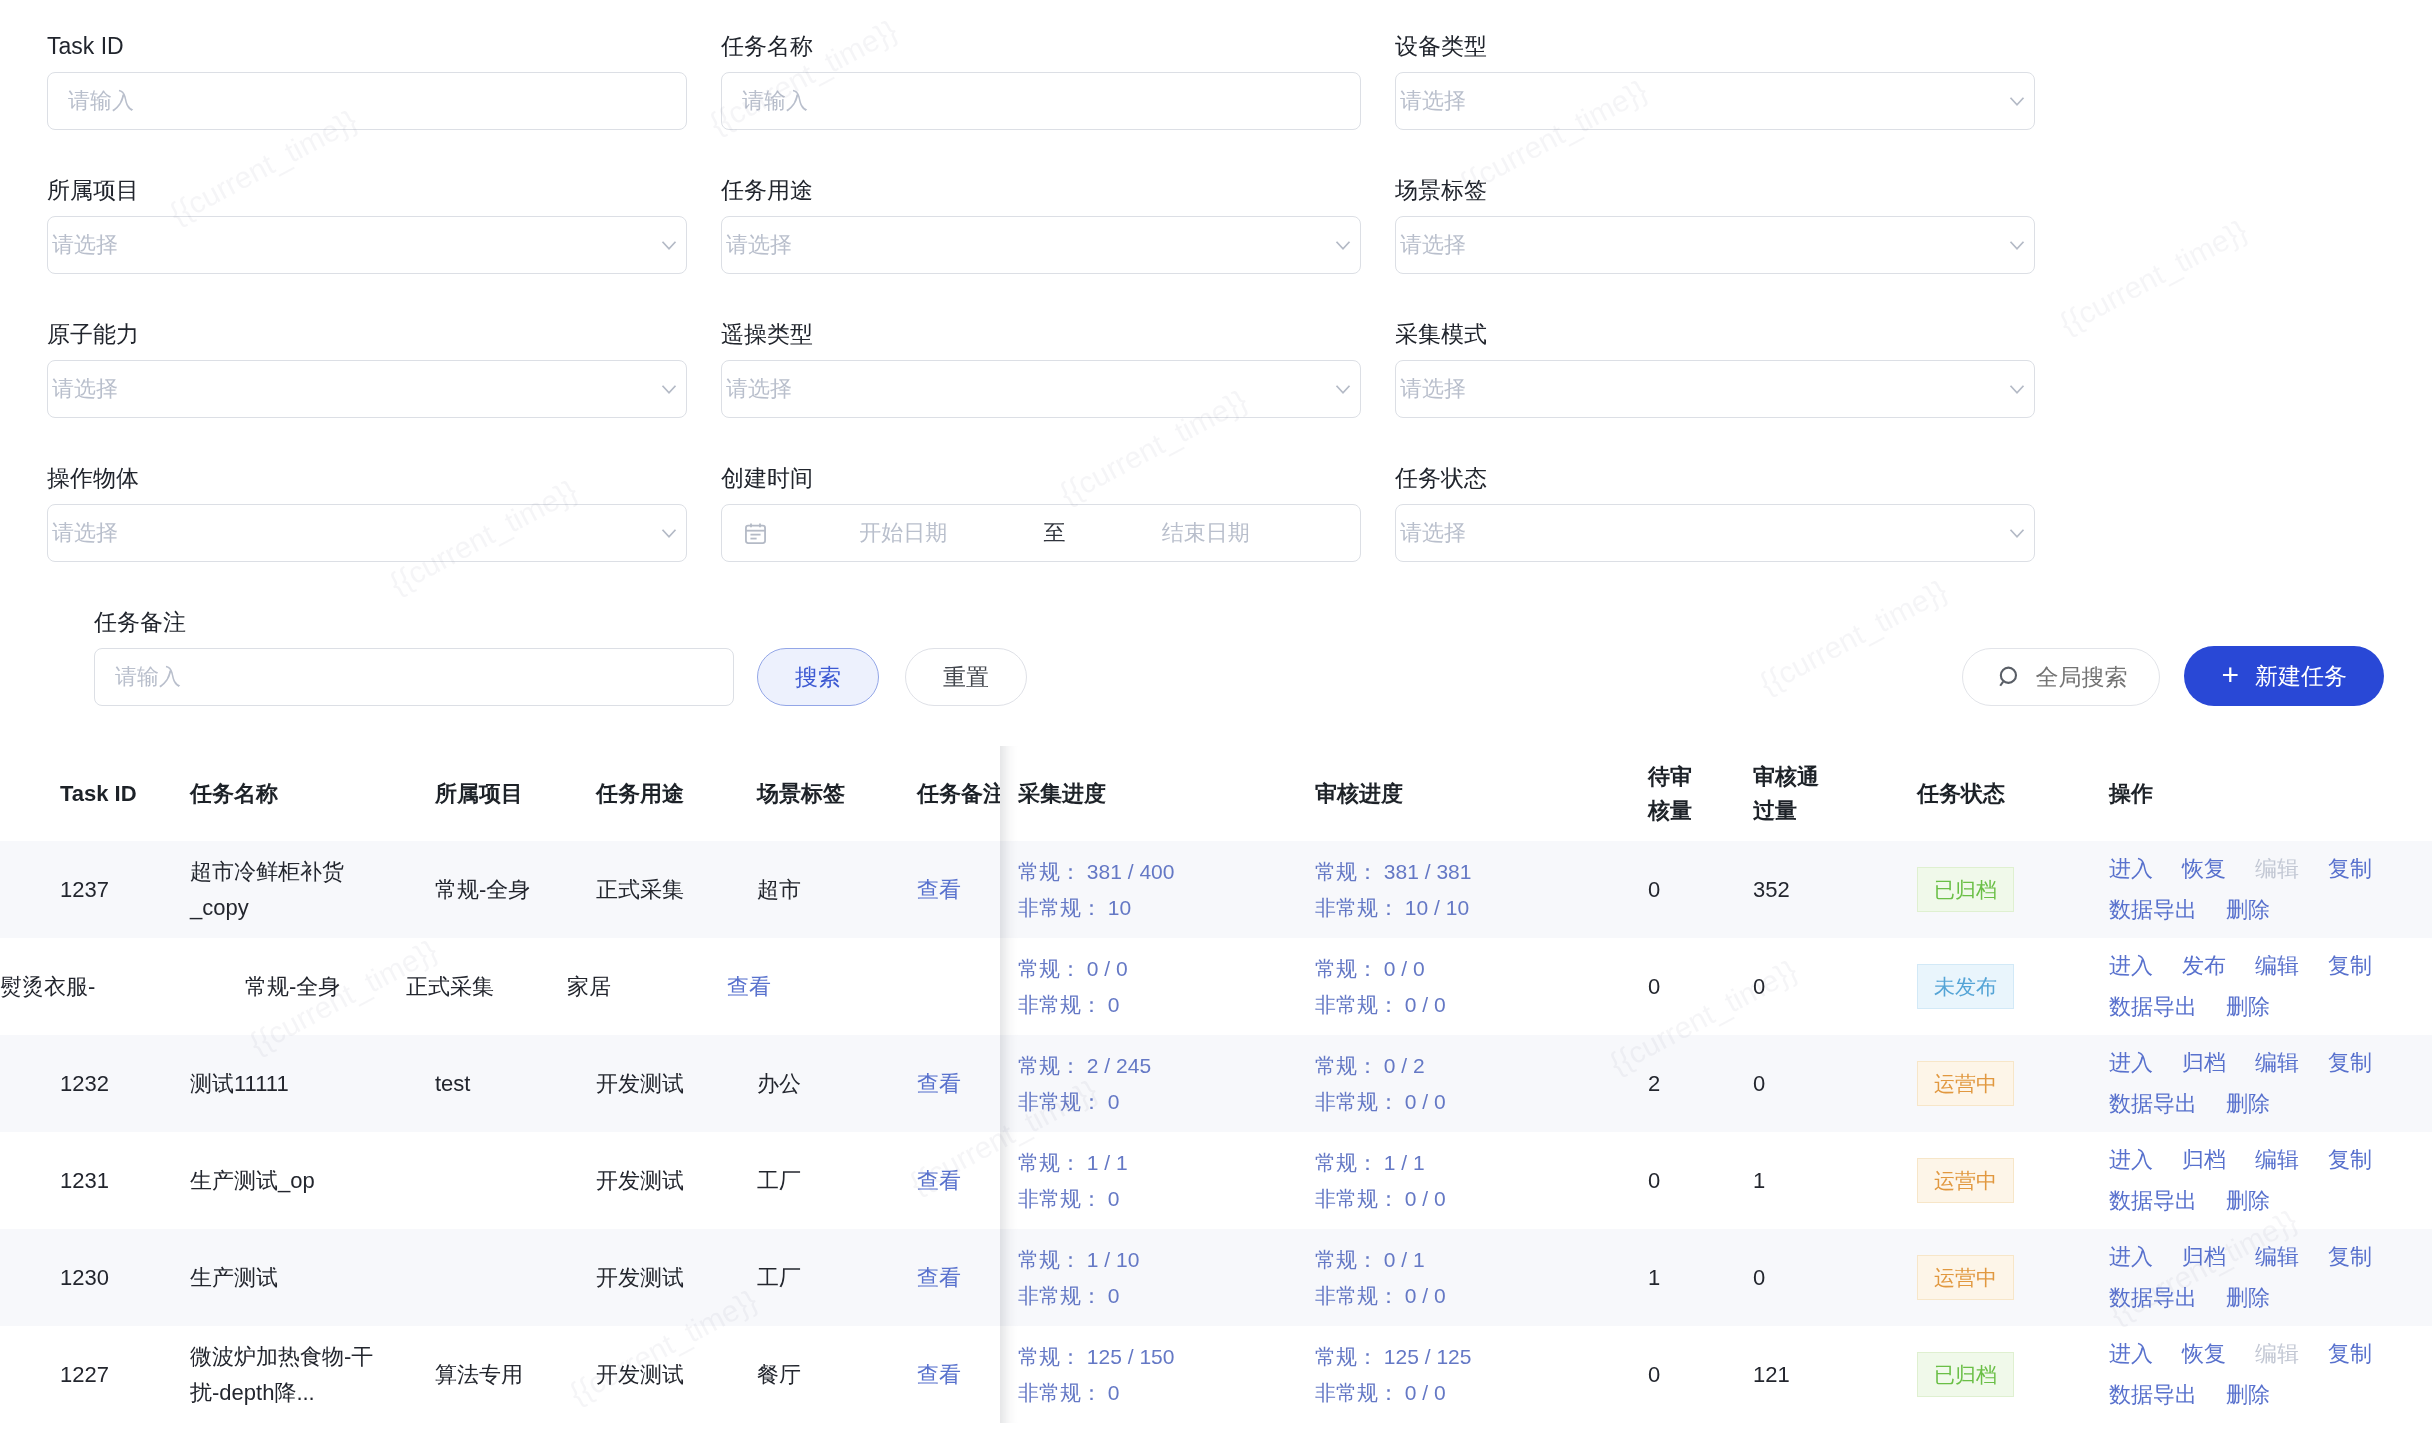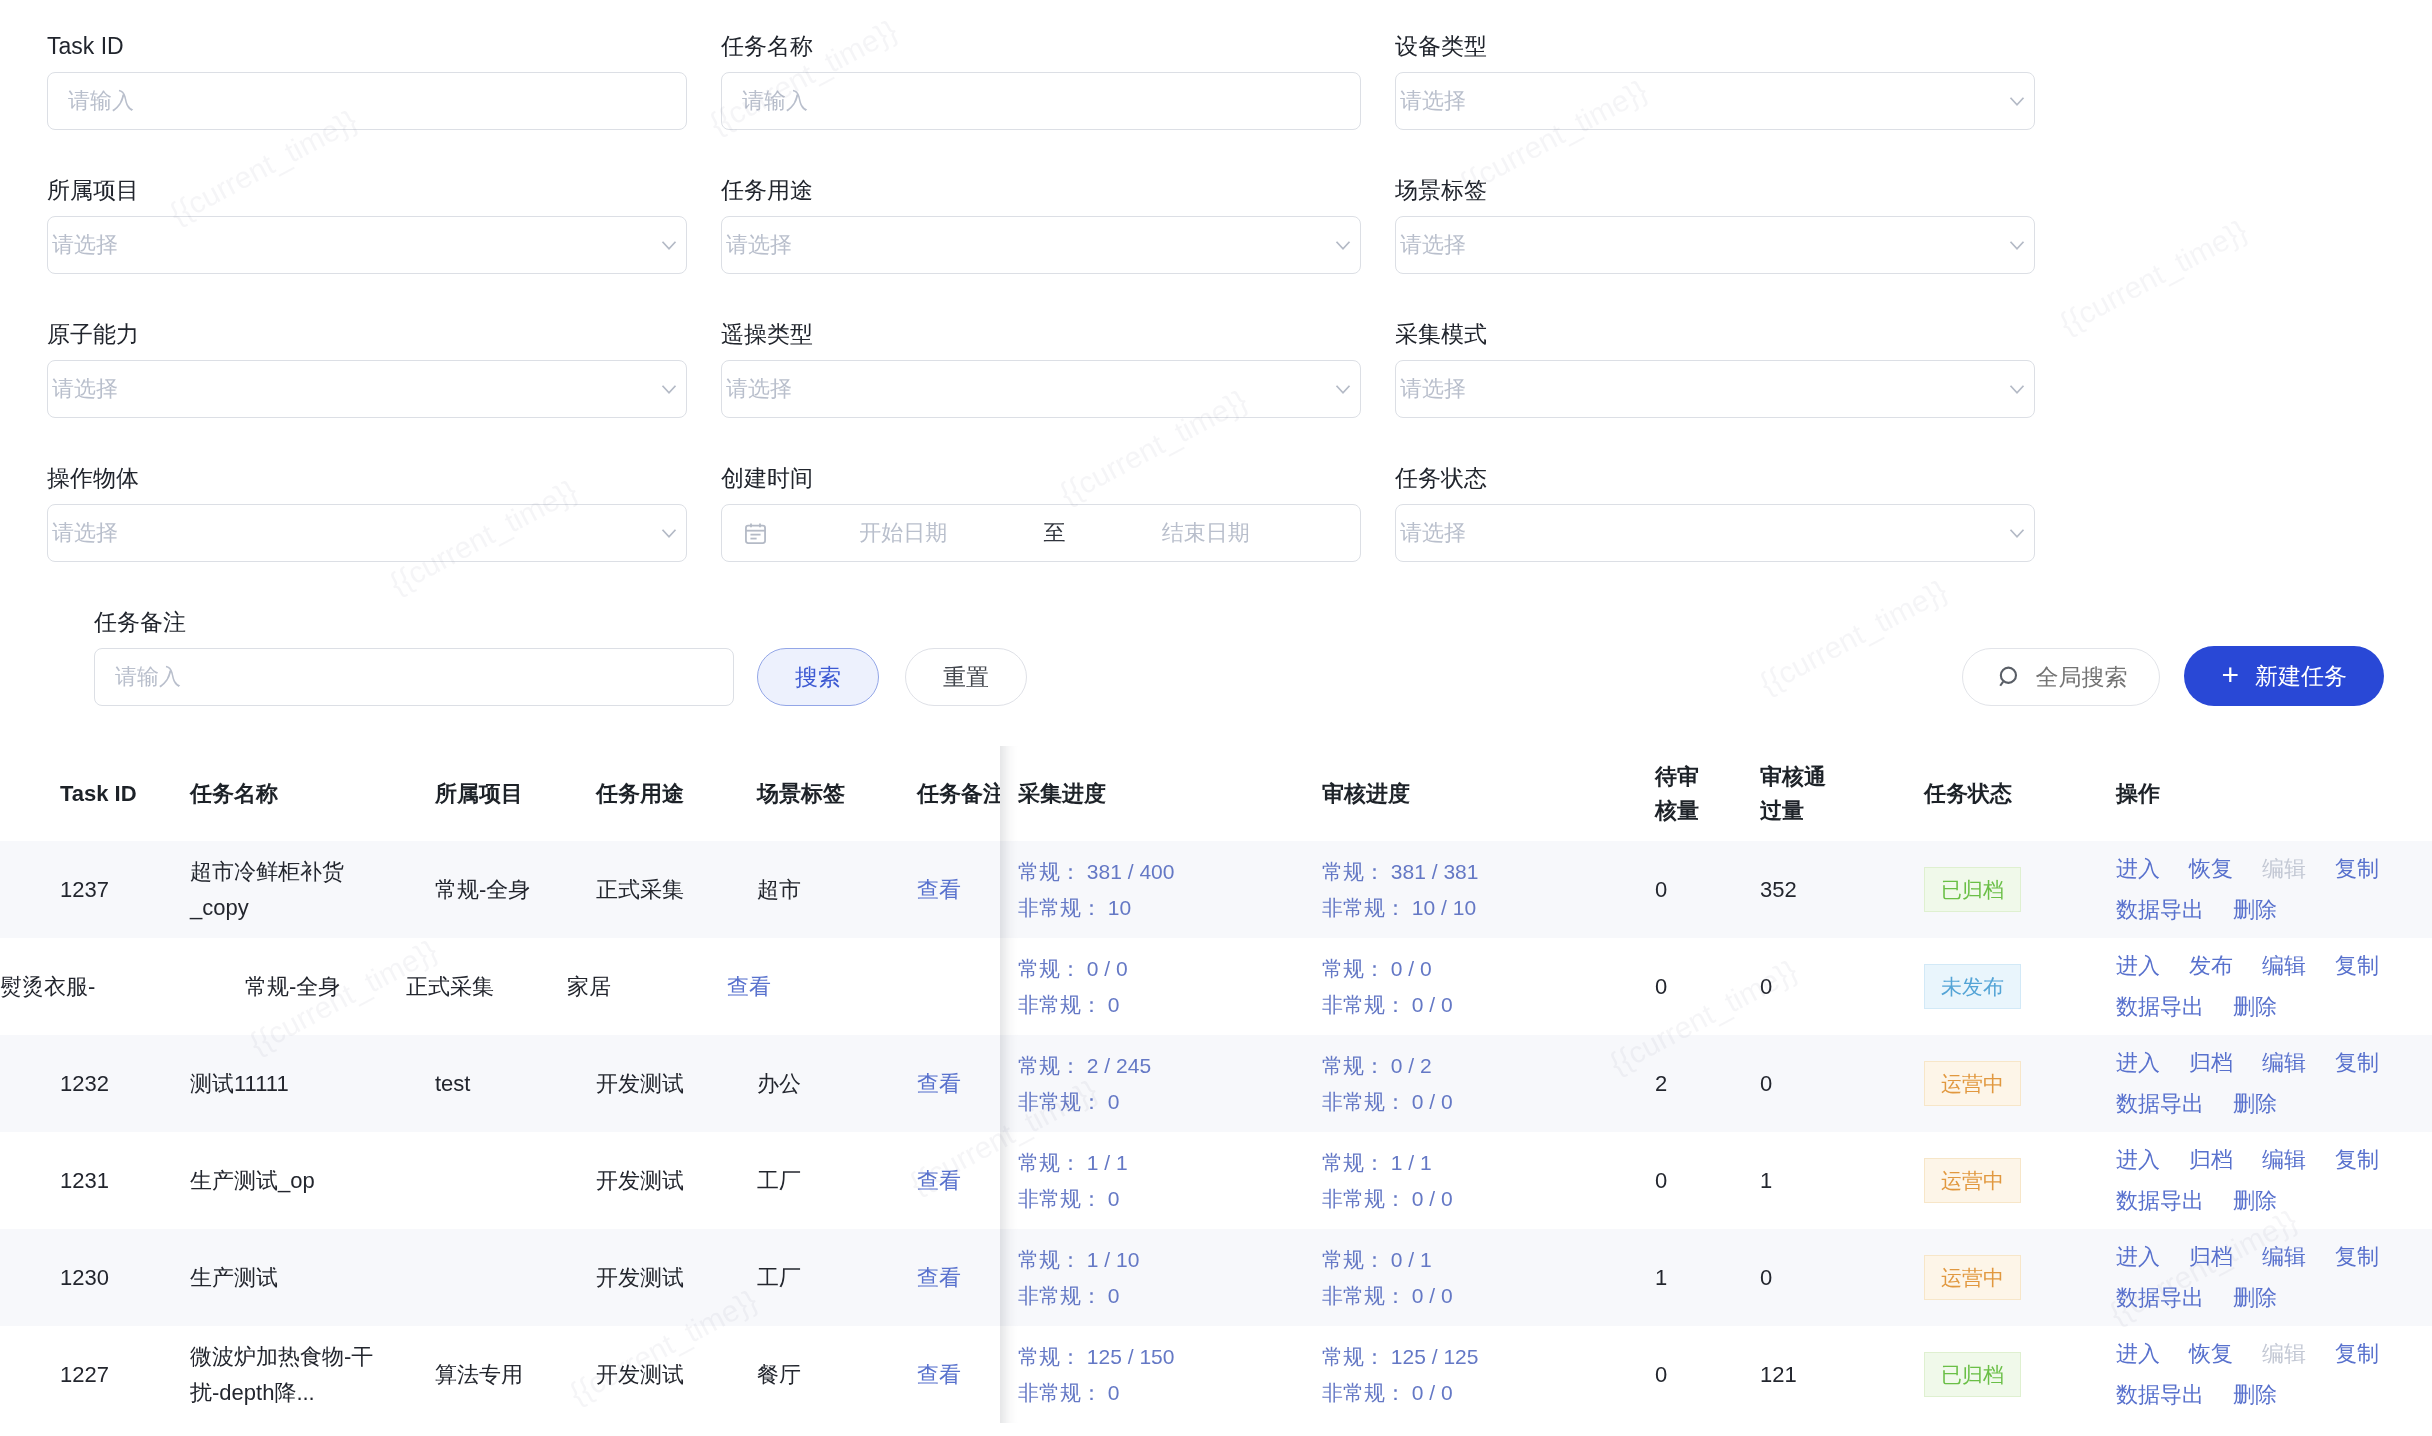--- a/index.html
+++ b/index.html
@@ -65,21 +65,21 @@
   .th .cell, .cell.th { font-weight:600; color:#1d2228; }
   .c-id      { flex:0 0 190px; padding-left:60px; }
   .c-name    { flex:0 0 245px; }
   .c-name .wrap { width:200px; line-height:36px; }
   .c-project { flex:0 0 161px; }
   .c-project .wrap { width:96px; line-height:36px; }
   .c-purpose { flex:0 0 161px; }
   .c-scene   { flex:0 0 160px; }
   .c-remark  { flex:0 0 175px; }
   .c-collect { flex:0 0 315px; padding-left:18px; }
-  .c-review  { flex:0 0 302px;margin-left:7px; }
+  .c-review  { flex:0 0 302px; }
   .c-pending { flex:0 0 105px;margin-left:31px; }
   .c-pending .hwrap { width:50px; line-height:34px; }
   .c-approved{ flex:0 0 164px; }
   .c-approved .hwrap { width:72px; line-height:34px; }
   .c-status  { flex:0 0 192px; }
   .c-ops     { flex:1; min-width:0; }
   .progress { display:flex; flex-direction:column; line-height:36px; font-size:21px; color:#6478c5; }
   .link { color:#5871cd; cursor:pointer; }
   .link.disabled { color:#c3c8d4; cursor:default; }
   .badge { display:inline-flex; align-items:center; height:45px; padding:0 16px; border-radius:0;

